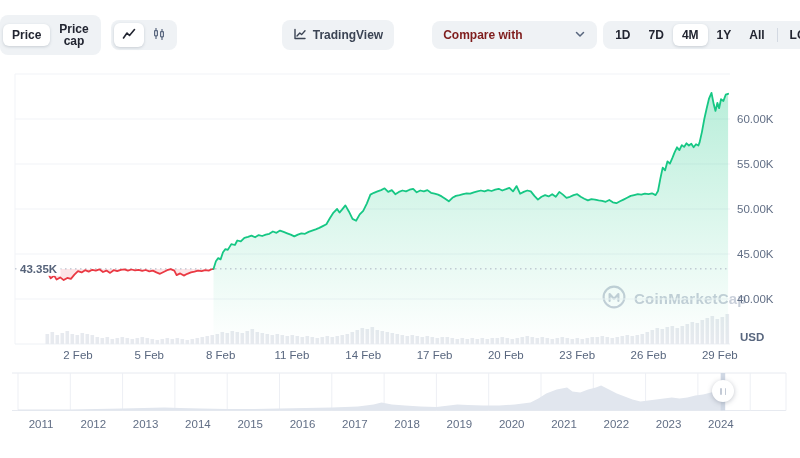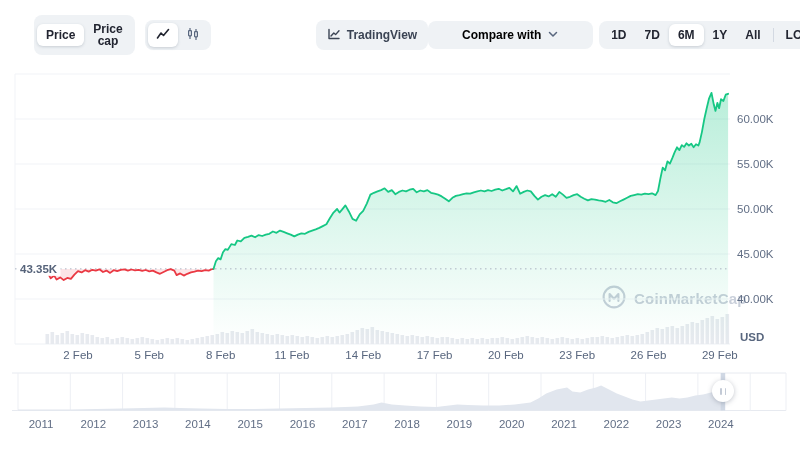--- a/index.html
+++ b/index.html
@@ -1,40 +1,40 @@
 <!DOCTYPE html>
 <html><head>
 <meta charset="utf-8">
 <style>
   html,body{margin:0;padding:0;}
   body{
     width:800px;height:458px;position:relative;overflow:hidden;
     background:#ffffff;font-family:"Liberation Sans",sans-serif;
   }
   .toolbar{
-    position:absolute;top:19px;left:34px;right:26px;height:32px;
-    display:flex;align-items:center;justify-content:space-between;z-index:5;
+    position:absolute;top:19px;left:0;right:26px;height:32px;
+    display:flex;align-items:center;justify-content:space-between;z-index:5;gap:38px;
   }
   .tb-left{display:flex;align-items:center;gap:10px;}
   .tb-right{display:flex;align-items:center;gap:6px;}
   .seg{background:#eff2f5;border-radius:8px;padding:3px;display:flex;align-items:center;}
   .seg-btn{
     border:none;background:transparent;cursor:pointer;
     font-family:"Liberation Sans",sans-serif;font-size:12px;font-weight:600;color:#222531;
     padding:5px 9px;border-radius:6px;display:flex;align-items:center;gap:4px;line-height:1;
   }
   .seg-btn.active{background:#ffffff;box-shadow:0 1px 3px rgba(100,110,130,.28);}
   .icon-btn{padding:4px 8px;}
   .pill-btn{
     background:#eff2f5;border:none;border-radius:8px;cursor:pointer;
     font-family:"Liberation Sans",sans-serif;font-size:12px;font-weight:600;color:#3b4454;
     padding:7px 11px;display:flex;align-items:center;gap:6px;line-height:1;
   }
   .tv-btn{margin-left:95px;}
-  .compare{width:165px;justify-content:center;color:#000000;box-sizing:border-box;}
+  .compare{width:165px;justify-content:space-between;color:#7f1d1d;box-sizing:border-box;}
   .rdiv{width:1px;height:14px;background:#d3d9e2;margin:0 3px;}
   #chart-svg{position:absolute;left:0;top:0;z-index:1;}
   #chart-svg text{font-family:"Liberation Sans",sans-serif;}
   .watermark{
     position:absolute;left:601px;top:284px;z-index:0;display:flex;align-items:center;gap:7px;
     color:#c9cfda;font-size:15px;font-weight:700;letter-spacing:.2px;
   }
   .tl-handle{
     position:absolute;left:712px;top:380px;width:22px;height:22px;border-radius:50%;
     background:#ffffff;box-shadow:0 1px 5px rgba(80,90,110,.35);z-index:6;cursor:ew-resize;
@@ -92,21 +92,21 @@
       <span>
         <svg width="12" height="12" viewBox="0 0 12 12" fill="none">
           <polyline points="2.5,4.5 6,8 9.5,4.5" stroke="#58667e" stroke-width="1.5" stroke-linecap="round" stroke-linejoin="round"></polyline>
         </svg>
       </span>
     </button>
 
     <div class="seg">
       <button class="seg-btn">1D</button>
       <button class="seg-btn">7D</button>
-      <button class="seg-btn active">6M</button>
+      <button class="seg-btn active">4M</button>
       <button class="seg-btn">1Y</button>
       <button class="seg-btn">All</button>
       <span class="rdiv"></span>
       <button class="seg-btn">LOG</button>
 
     </div>
   </div>
 </div>
 
 <div class="watermark">

